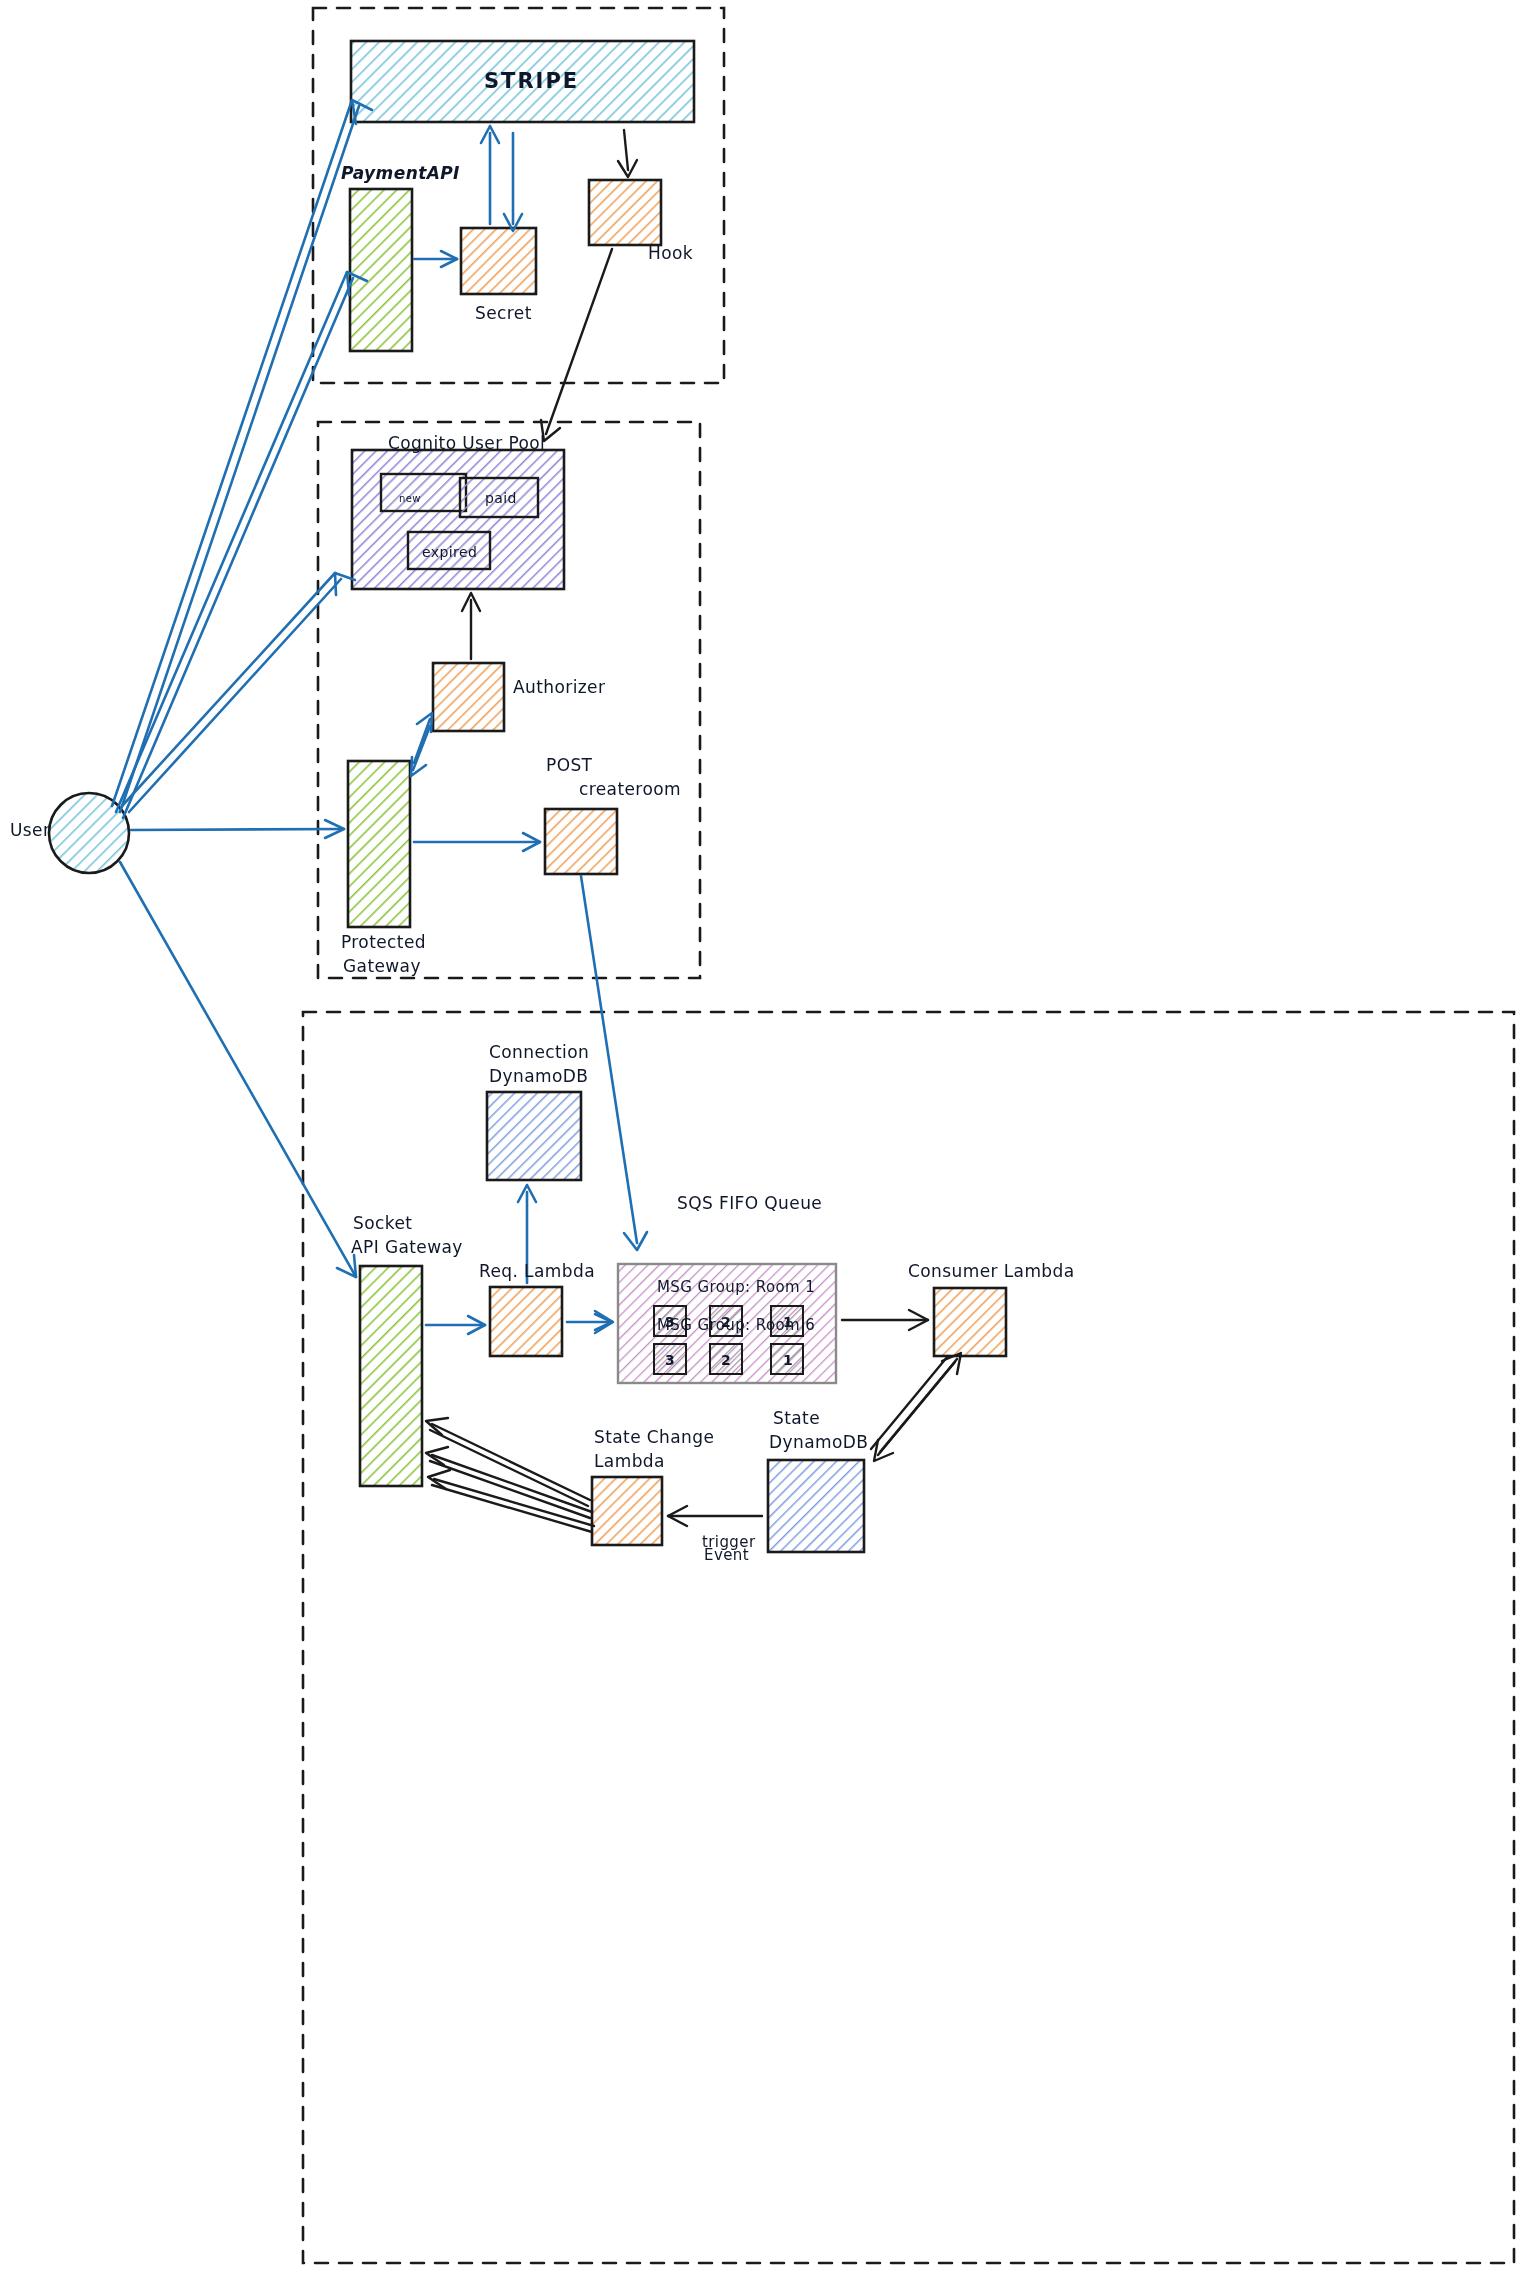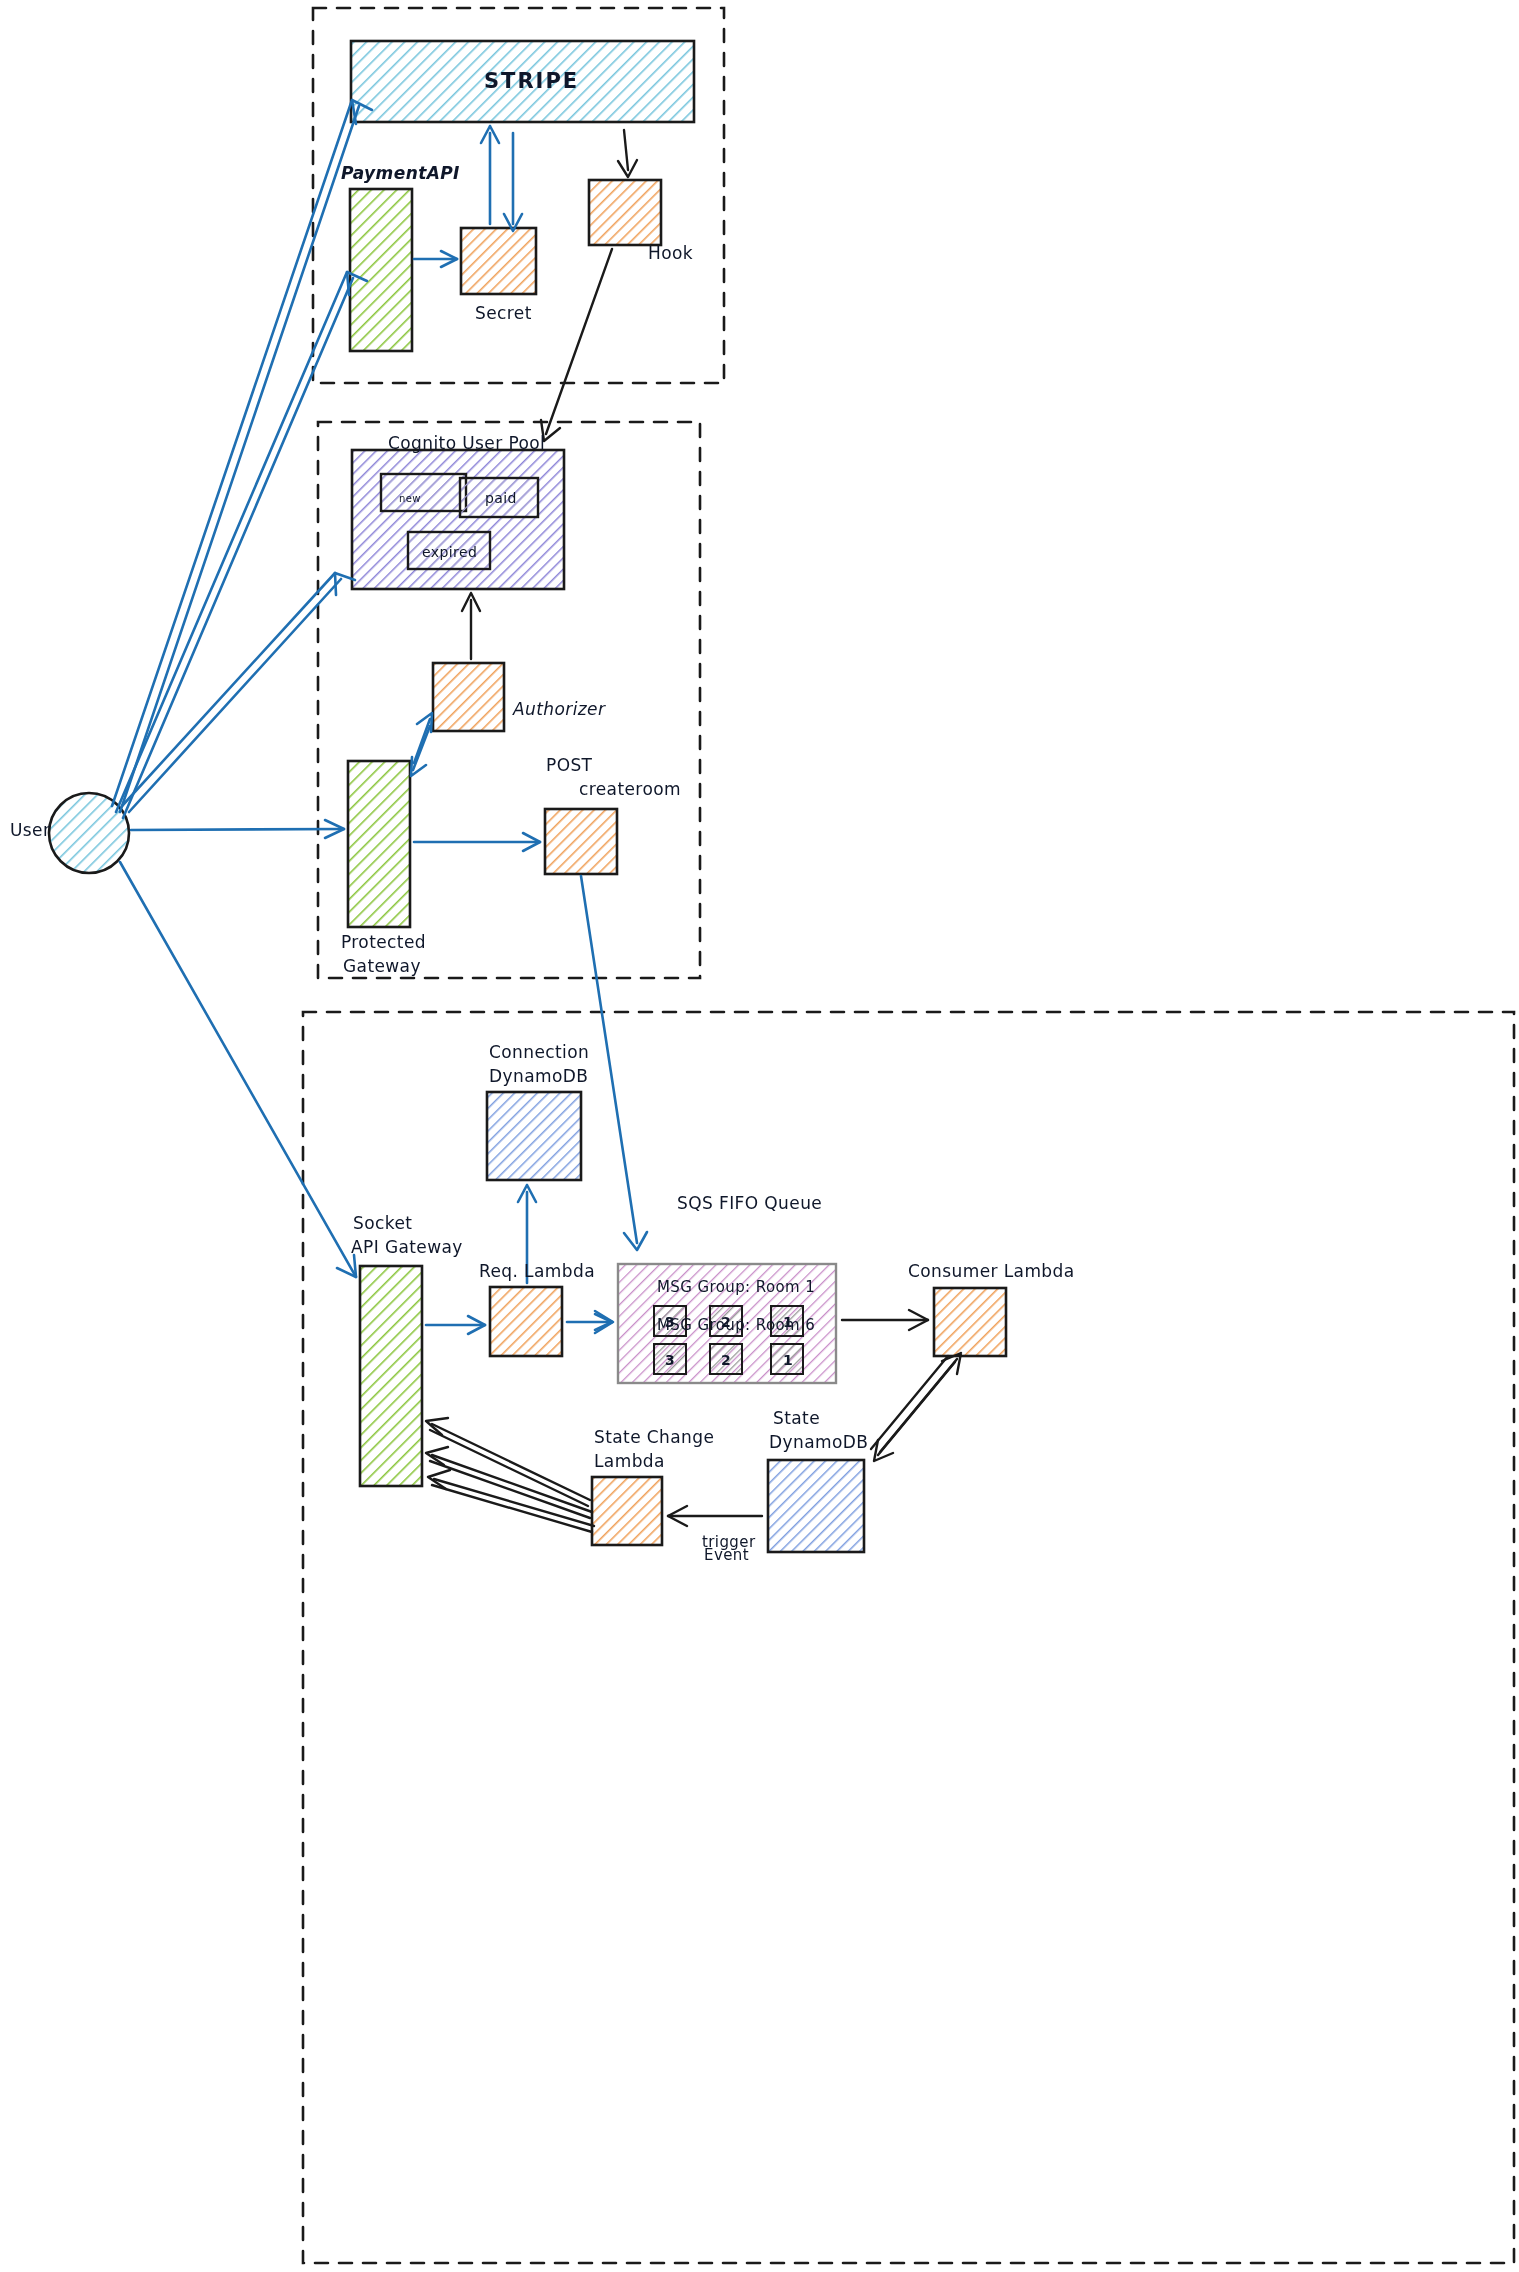--- a/index.html
+++ b/index.html
@@ -237,21 +237,21 @@
 
 <div class="lbl" style="left:475px;top:301px;">Secret</div>
 
 <div class="lbl" style="left:648px;top:241px;">Hook</div>
 
 <div class="lbl" style="left:388px;top:431px;">Cognito User Pool</div>
 <div class="lbl" style="left:399px;top:481px;font-size:10px;margin-top:6px;">new</div>
 <div class="lbl" style="left:485px;top:486px;font-size:14px;">paid</div>
 <div class="lbl" style="left:422px;top:540px;font-size:14px;">expired</div>
 
-<div class="lbl" style="left:513px;top:697px;font-style:italic;">Authorizer</div>
+<div class="lbl" style="left:513px;top:675px;">Authorizer</div>
 
 <div class="lbl" style="left:341px;top:930px;">Protected</div>
 <div class="lbl" style="left:343px;top:954px;">Gateway</div>
 
 <div class="lbl" style="left:546px;top:753px;">POST</div>
 <div class="lbl" style="left:540px;top:777px;margin-left:39px;">createroom</div>
 
 <div class="lbl" style="left:489px;top:1040px;">Connection</div>
 <div class="lbl" style="left:489px;top:1064px;">DynamoDB</div>
 

